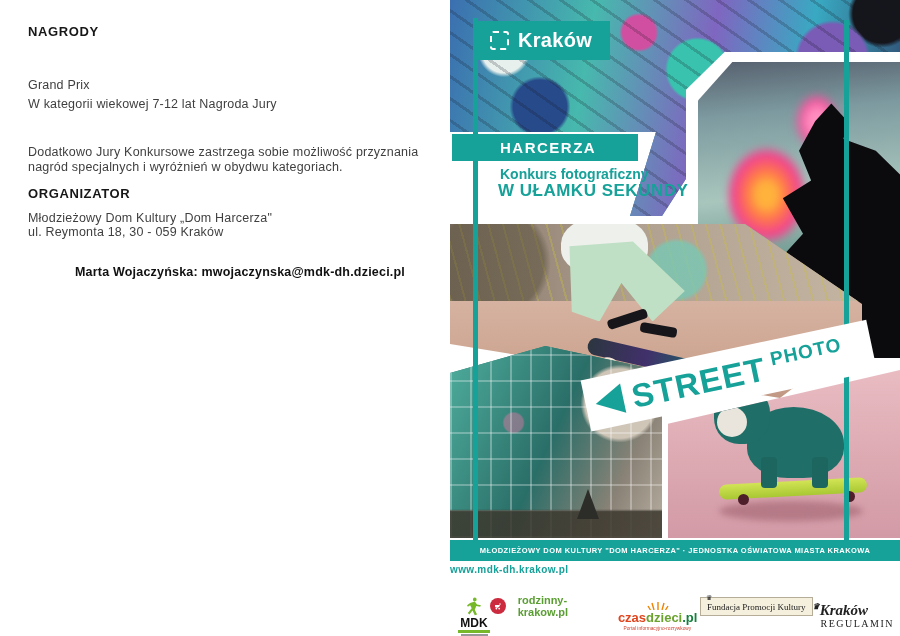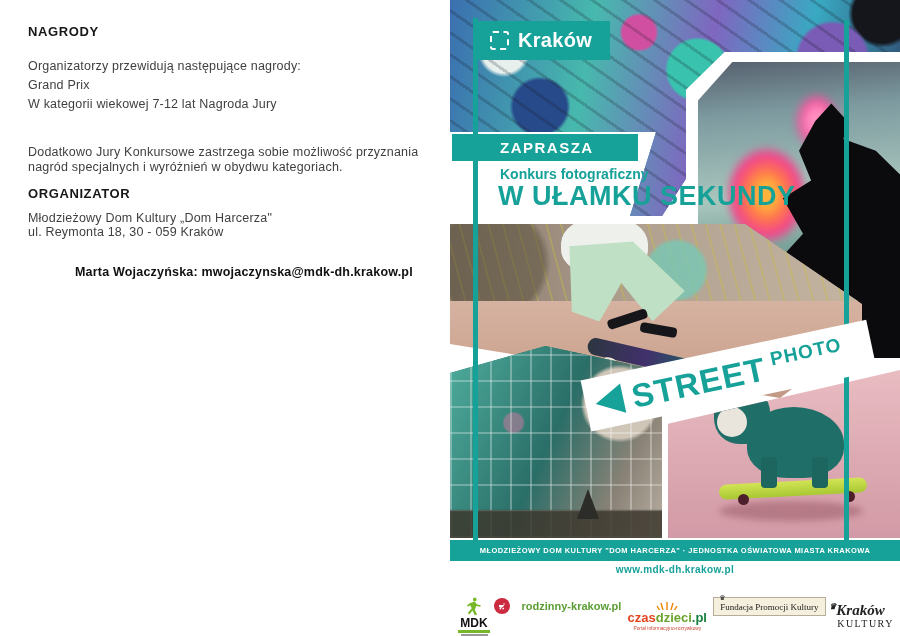--- a/index.html
+++ b/index.html
@@ -100,25 +100,25 @@
   .line-right{left:394px;top:20px;width:5px;height:520px;background:var(--teal);z-index:5;}
   
   .krk-box{left:27px;top:21px;width:133px;height:39px;background:var(--teal);display:flex;align-items:center;
     gap:9px;padding-left:13px;box-sizing:border-box;z-index:7;}
   .krk-icon{width:15px;height:15px;border:2.5px dashed #fff;border-radius:3px;}
   .krk-text{color:#fff;font-size:20px;font-weight:700;letter-spacing:.3px;}
   
   .regulamin{left:2px;top:134px;width:186px;height:27px;background:var(--teal);color:#fff;
     font-size:15px;font-weight:700;letter-spacing:1.5px;line-height:27px;padding-left:48px;box-sizing:border-box;z-index:6;}
   .subtitle{left:50px;top:166px;color:var(--teal);font-size:14px;font-weight:700;z-index:6;}
-  .title{left:48px;top:181px;color:var(--teal);font-size:27px;font-weight:700;letter-spacing:.5px;z-index:6;text-align:center;}
+  .title{left:48px;top:181px;color:var(--teal);font-size:17px;font-weight:700;letter-spacing:.5px;z-index:6;text-align:center;}
   
   .footer-band{left:0;top:540px;width:450px;height:21px;background:var(--teal);color:#fff;
     font-size:7.5px;font-weight:700;letter-spacing:.45px;line-height:21px;text-align:center;white-space:nowrap;z-index:7;}
-  .website{left:0;top:564px;width:450px;text-align:center;color:var(--teal);font-size:10px;font-weight:700;letter-spacing:.4px;}
+  .website{left:0;top:564px;width:450px;color:var(--teal);font-size:10px;font-weight:700;letter-spacing:.4px;}
   .partners{left:8px;top:578px;width:436px;height:56px;display:flex;justify-content:space-between;align-items:center;}
   .p-item{display:flex;align-items:center;gap:12px;}
   .p-col{display:flex;flex-direction:column;align-items:center;gap:1px;margin-top:20px;}
   .mdk-label{font-size:12px;font-weight:800;color:#111;line-height:1;}
   .mdk-bar1{width:32px;height:3px;background:#76b82a;}
   .mdk-bar2{width:27px;height:2px;background:#999;}
   .rod-circle{width:16px;height:16px;border-radius:50%;background:#cc2a3e;display:flex;align-items:center;justify-content:center;}
   .rod-text{color:#5a9e33;font-size:11px;font-weight:700;}
   .czas-line{font-size:13px;font-weight:800;line-height:1;}
   .czas-1{color:#e0451e;}.czas-2{color:#6aa32e;}.czas-3{color:#15803d;font-weight:700;}
@@ -131,28 +131,27 @@
   .zap-line2{font-family:"Liberation Serif",serif;font-size:10px;letter-spacing:1.5px;color:#222;line-height:1;margin-left:8px;}
   :root{--teal:#16A199;}
 </style>
 </head>
 <body>
 
 <div class="sheet">
 
   <section class="left-page">
     <div class="lp h" style="top:24px">NAGRODY</div>
-    <div class="lp" style="top:59px">Organizatorzy przewidują następujące nagrody:</div>
     <div class="lp" style="top:78px">Grand Prix</div>
     <div class="lp" style="top:97px">W kategorii wiekowej 7-12 lat Nagroda Jury</div>
     <div class="lp note" style="top:145px">Dodatkowo Jury Konkursowe zastrzega sobie możliwość przyznania nagród specjalnych i wyróżnień w obydwu kategoriach.</div>
     <div class="lp h" style="top:186px">ORGANIZATOR</div>
     <div class="lp" style="top:211px">Młodzieżowy Dom Kultury „Dom Harcerza"</div>
     <div class="lp" style="top:225px">ul. Reymonta 18, 30 - 059 Kraków</div>
-    <div class="lp b" style="top:265px;left:75px">Marta Wojaczyńska: mwojaczynska@mdk-dh.krakow.pl</div>
+    <div class="lp b" style="top:265px;left:75px">Marta Wojaczyńska: mwojaczynska@mdk-dh.dzieci.pl</div>
   </section>
 
   <section class="poster">
 
     <div class="abs photo-graffiti"></div>
 
     <div class="abs fire-frame"></div>
     <div class="abs photo-fire">
       <div class="flame1"></div>
       <div class="flame2"></div>
@@ -191,21 +190,21 @@
     </div>
 
     <div class="abs line-left"></div>
     <div class="abs line-right"></div>
 
     <div class="abs krk-box">
       <div class="krk-icon"></div>
       <span class="krk-text">Kraków</span>
     </div>
 
-    <div class="abs regulamin">ZAPRASZA</div>
+    <div class="abs regulamin">HARCERZA</div>
     <div class="abs subtitle">Konkurs fotograficzny</div>
     <div class="abs title">W UŁAMKU SEKUNDY</div>
 
     <div class="abs footer-band">MŁODZIEŻOWY DOM KULTURY "DOM HARCERZA" · JEDNOSTKA OŚWIATOWA MIASTA KRAKOWA</div>
     <div class="abs website">www.mdk-dh.krakow.pl</div>
 
     <div class="abs partners">
 
       <div class="p-col">
         <svg width="20" height="20" viewBox="0 0 24 26">
@@ -238,18 +237,18 @@
         <div class="czas-sub">Portal informacyjno-rozrywkowy</div>
       </div>
 
       <div class="fund-box">
         <span class="fund-crown">♛</span>
         <span>Fundacja Promocji Kultury</span>
       </div>
 
       <div class="p-col" style="align-items:flex-start">
         <div class="zap-line1"><span class="zap-crown">♛</span><span>Kraków</span></div>
-        <div class="zap-line2">KULTURY</div>
+        <div class="zap-line2">REGULAMIN</div>
       </div>
 
     </div>
   </section>
 </div>
 
 </body></html>

